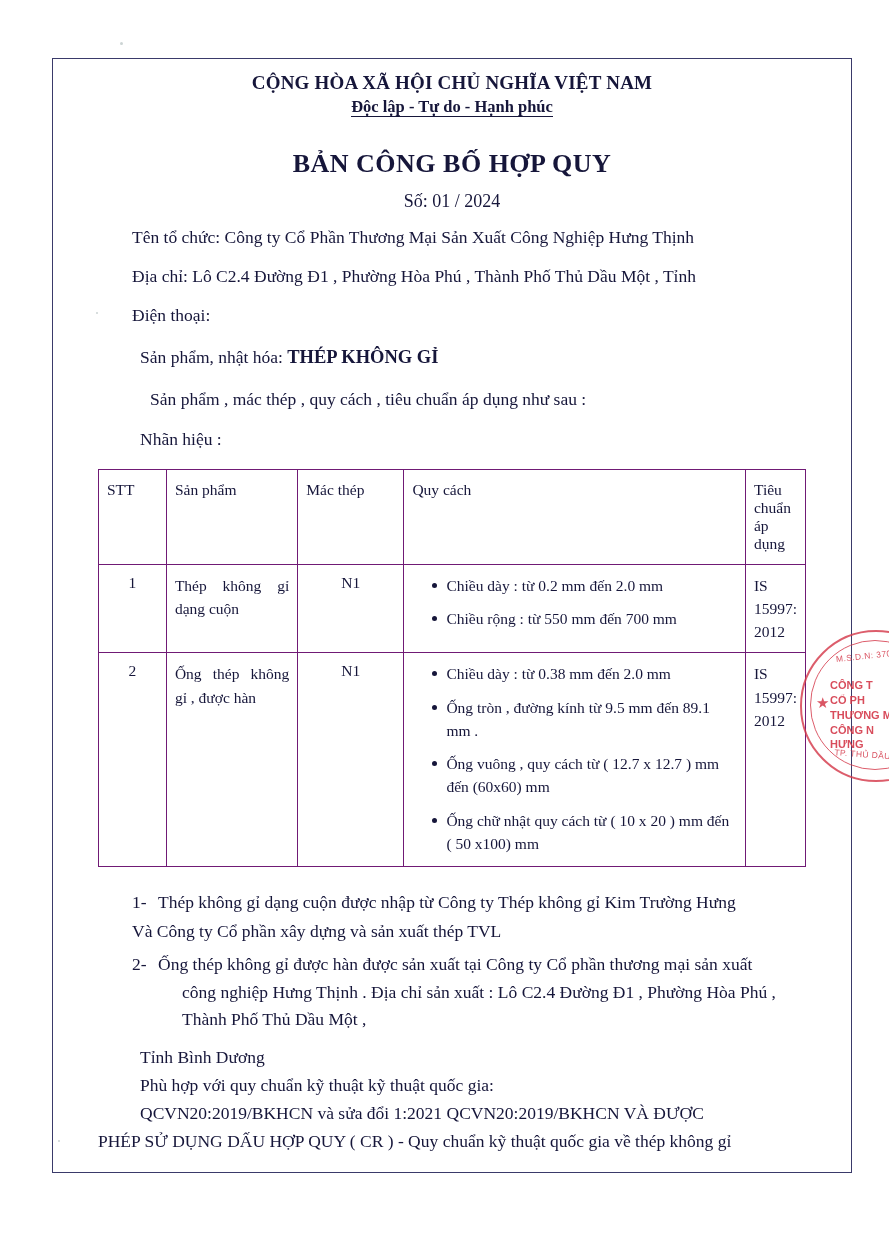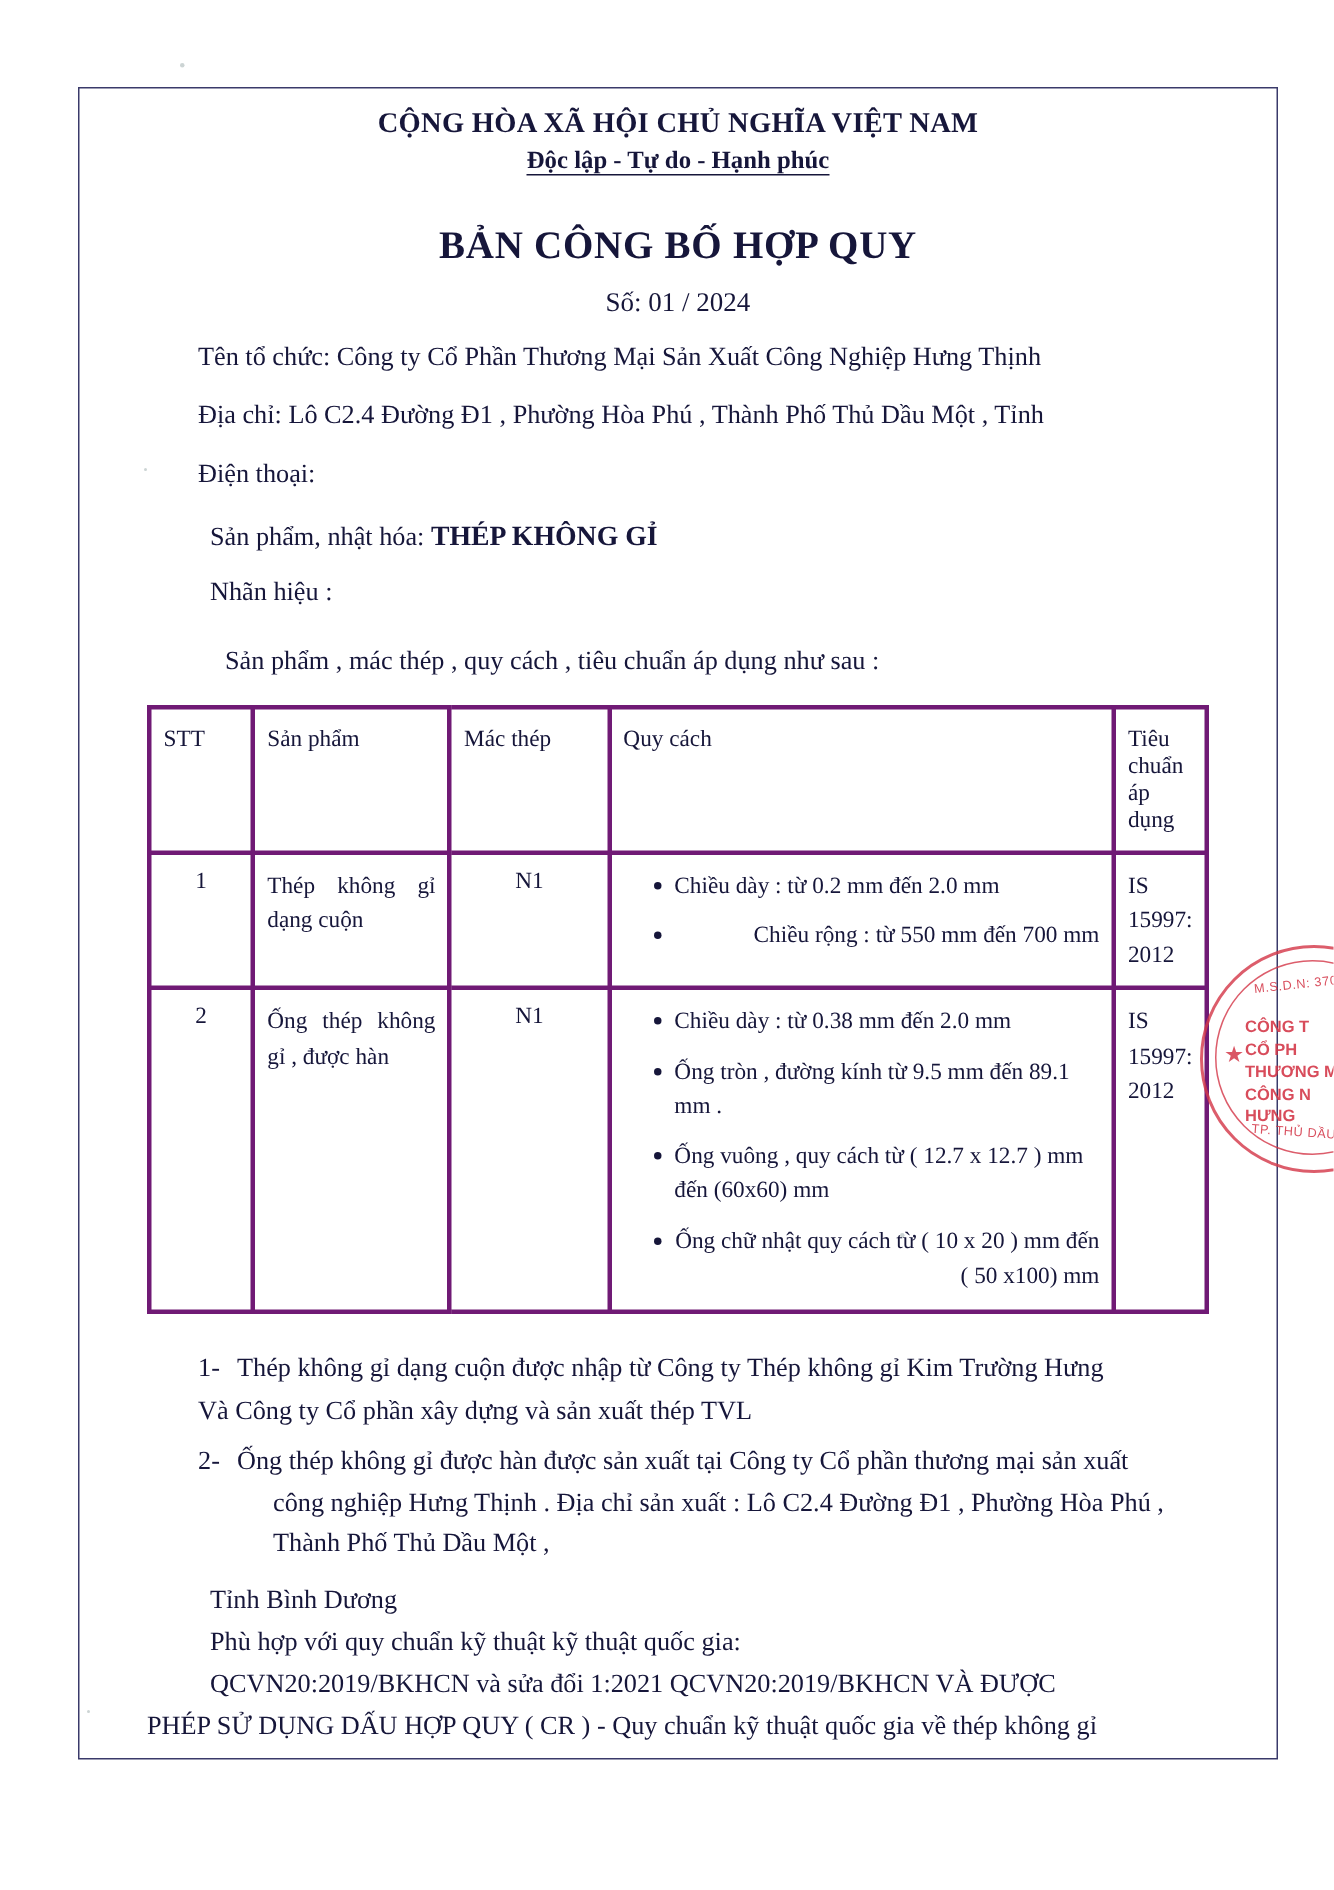--- a/index.html
+++ b/index.html
@@ -103,21 +103,21 @@
 
   
   table.spec {
     width: 100%;
     border-collapse: collapse;
     margin-top: 16px;
     font-size: 15.5px;
     color: #16163a;
   }
   table.spec th, table.spec td {
-    border: 3px solid #701a75;
+    border: 1px solid #701a75;
     vertical-align: top;
     padding: 9px 8px;
   }
   table.spec th {
     font-weight: normal;
     text-align: left;
     padding-top: 11px;
     padding-bottom: 11px;
   }
   th.c-stt, td.c-stt { width: 52px; text-align: center; }
@@ -139,21 +139,21 @@
     margin: 0;
     padding-left: 20px;
     list-style: none;
   }
   ul.bullets li {
     position: relative;
     line-height: 1.5;
     margin-bottom: 10px;
     padding-left: 14px;
   }
-  ul.bullets li:last-child { margin-bottom: 2px; text-align: right; }
+  ul.bullets li:last-child { margin-bottom: 2px; }
   ul.bullets li::before {
     content: "";
     position: absolute;
     left: 0;
     top: 9px;
     width: 5px;
     height: 5px;
     border-radius: 50%;
     background: #16163a;
   }
@@ -284,23 +284,23 @@
 
     <div class="para indent-1">Tên tổ chức: Công ty Cổ Phần Thương Mại Sản Xuất Công Nghiệp Hưng Thịnh</div>
     <div class="para indent-1 tight">Địa chỉ: Lô C2.4 Đường Đ1 , Phường Hòa Phú , Thành Phố Thủ Dầu Một , Tỉnh</div>
     <div class="para indent-1">Điện thoại:</div>
 
     <div class="product-line">
       <span class="label">Sản phẩm, nhật hóa:</span>
       <span class="value">THÉP KHÔNG GỈ</span>
     </div>
 
+    <div class="para indent-3" style="margin-top:18px">Sản phẩm , mác thép , quy cách , tiêu chuẩn áp dụng như sau :</div>
+
     <div class="para indent-2">Nhãn hiệu :</div>
-
-    <div class="para indent-3" style="margin-top:18px">Sản phẩm , mác thép , quy cách , tiêu chuẩn áp dụng như sau :</div>
 
     <table class="spec">
       <thead>
         <tr>
           <th class="c-stt">STT</th>
           <th class="c-prod">Sản phẩm</th>
           <th class="c-mac">Mác thép</th>
           <th class="c-spec">Quy cách</th>
           <th class="c-std">Tiêu chuẩn áp dụng</th>
         </tr>

